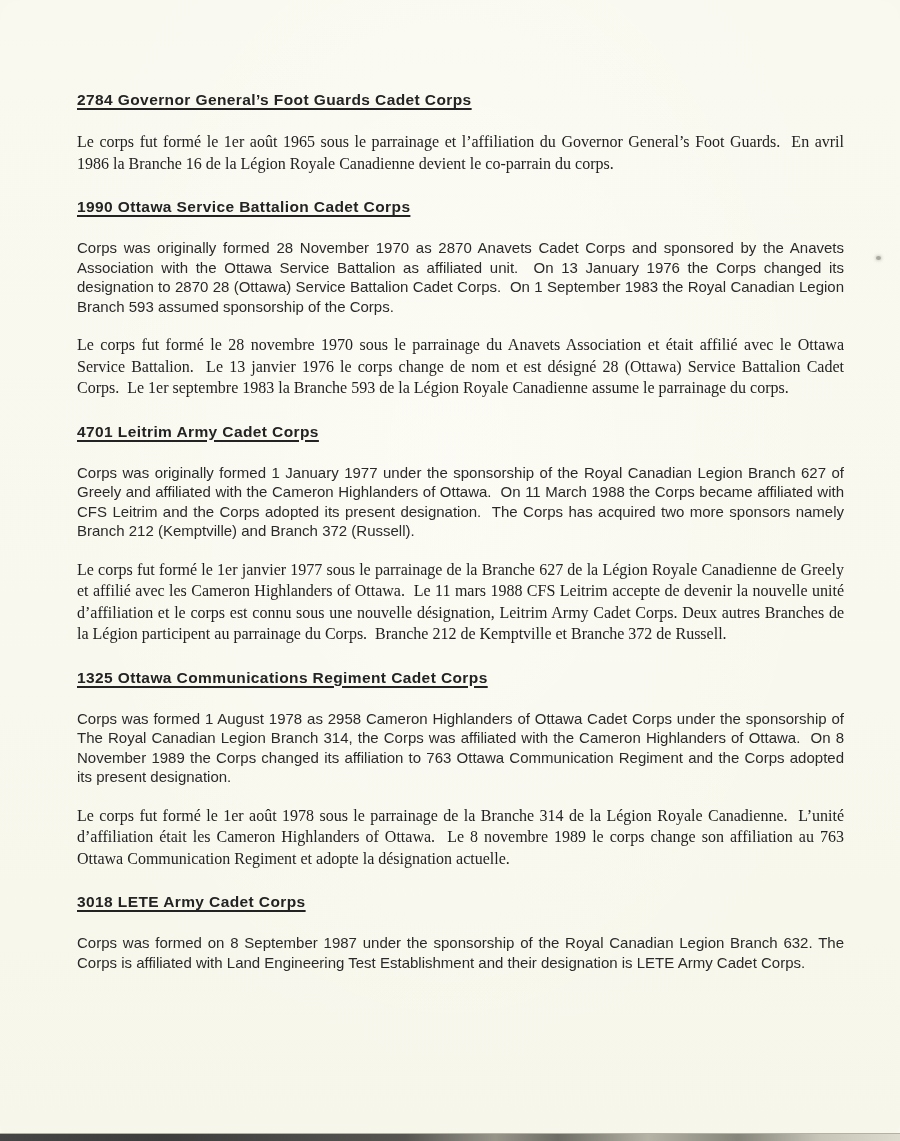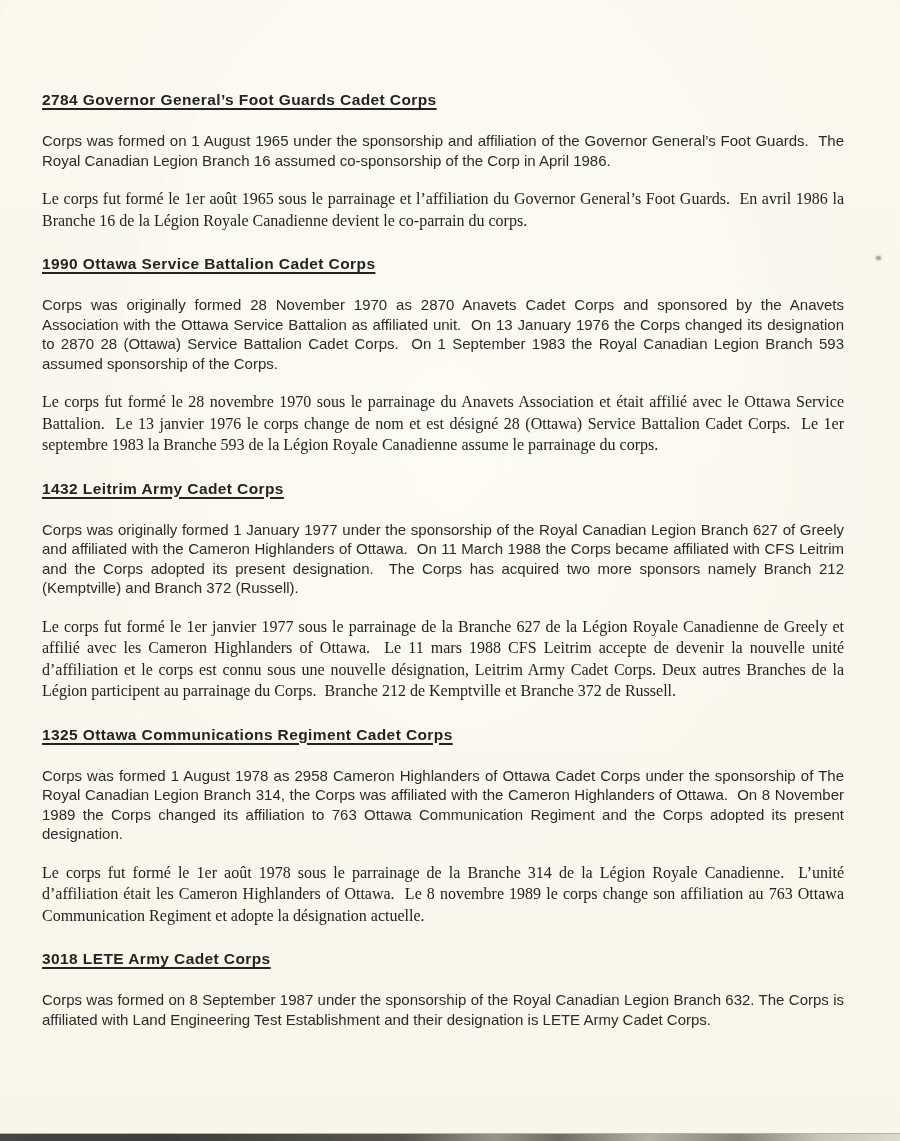--- a/index.html
+++ b/index.html
@@ -9,21 +9,21 @@
     overflow: hidden;
     background: #f9f8ee;
   }
   .page {
     position: relative;
     width: 900px;
     height: 1141px;
     background:
       radial-gradient(ellipse at 50% 40%, rgba(255,255,255,0.35), rgba(0,0,0,0) 70%),
       linear-gradient(180deg, #faf9f0 0%, #f9f8ee 60%, #f7f6ea 100%);
-    padding: 91px 56px 0 42px;
+    padding: 91px 56px 0 77px;
     font-kerning: normal;
     border-radius: 19px;
   }
   .doc-section { margin: 0; }
   .hd {
     font-family: "Liberation Sans", sans-serif;
     font-size: 15.5px;
     font-weight: bold;
     letter-spacing: 0.4px;
     color: #232323;
@@ -83,32 +83,31 @@
     );
   }
 </style>
 </head>
 <body>
 
 <div class="page">
 
   <section class="doc-section">
     <h2 class="hd">2784 Governor General’s Foot Guards Cadet Corps</h2>
-    <p class="en">Corps was formed on 1 August 1965 under the sponsorship and affiliation of the Governor General’s Foot Guards.  The Royal Canadian Legion Branch 16 assumed co-sponsorship of the Corp in April 1986.</p>
     <p class="fr">Le corps fut formé le 1er août 1965 sous le parrainage et l’affiliation du Governor General’s Foot Guards.  En avril 1986 la Branche 16 de la Légion Royale Canadienne devient le co-parrain du corps.</p>
   </section>
 
   <section class="doc-section">
     <h2 class="hd">1990 Ottawa Service Battalion Cadet Corps</h2>
     <p class="en">Corps was originally formed 28 November 1970 as 2870 Anavets Cadet Corps and sponsored by the Anavets Association with the Ottawa Service Battalion as affiliated unit.  On 13 January 1976 the Corps changed its designation to 2870 28 (Ottawa) Service Battalion Cadet Corps.  On 1 September 1983 the Royal Canadian Legion Branch 593 assumed sponsorship of the Corps.</p>
     <p class="fr">Le corps fut formé le 28 novembre 1970 sous le parrainage du Anavets Association et était affilié avec le Ottawa Service Battalion.  Le 13 janvier 1976 le corps change de nom et est désigné 28 (Ottawa) Service Battalion Cadet Corps.  Le 1er septembre 1983 la Branche 593 de la Légion Royale Canadienne assume le parrainage du corps.</p>
   </section>
 
   <section class="doc-section">
-    <h2 class="hd">1432 Leitrim Army Cadet Corps</h2>
+    <h2 class="hd">4701 Leitrim Army Cadet Corps</h2>
     <p class="en">Corps was originally formed 1 January 1977 under the sponsorship of the Royal Canadian Legion Branch 627 of Greely and affiliated with the Cameron Highlanders of Ottawa.  On 11 March 1988 the Corps became affiliated with CFS Leitrim and the Corps adopted its present designation.  The Corps has acquired two more sponsors namely Branch 212 (Kemptville) and Branch 372 (Russell).</p>
     <p class="fr">Le corps fut formé le 1er janvier 1977 sous le parrainage de la Branche 627 de la Légion Royale Canadienne de Greely et affilié avec les Cameron Highlanders of Ottawa.  Le 11 mars 1988 CFS Leitrim accepte de devenir la nouvelle unité d’affiliation et le corps est connu sous une nouvelle désignation, Leitrim Army Cadet Corps. Deux autres Branches de la Légion participent au parrainage du Corps.  Branche 212 de Kemptville et Branche 372 de Russell.</p>
   </section>
 
   <section class="doc-section">
     <h2 class="hd">1325 Ottawa Communications Regiment Cadet Corps</h2>
     <p class="en">Corps was formed 1 August 1978 as 2958 Cameron Highlanders of Ottawa Cadet Corps under the sponsorship of The Royal Canadian Legion Branch 314, the Corps was affiliated with the Cameron Highlanders of Ottawa.  On 8 November 1989 the Corps changed its affiliation to 763 Ottawa Communication Regiment and the Corps adopted its present designation.</p>
     <p class="fr">Le corps fut formé le 1er août 1978 sous le parrainage de la Branche 314 de la Légion Royale Canadienne.  L’unité d’affiliation était les Cameron Highlanders of Ottawa.  Le 8 novembre 1989 le corps change son affiliation au 763 Ottawa Communication Regiment et adopte la désignation actuelle.</p>
   </section>
 

